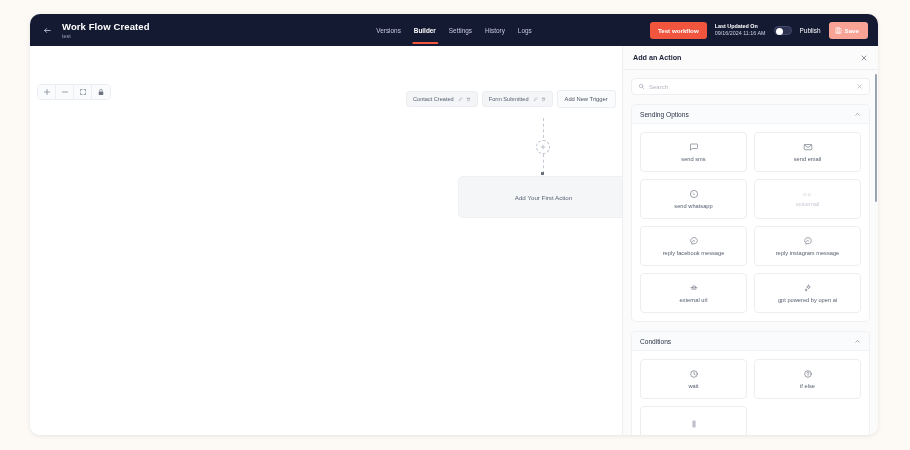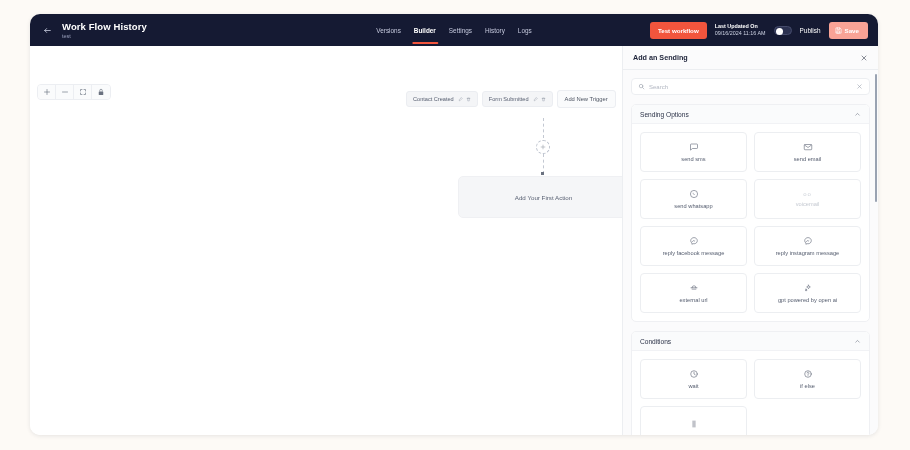--- a/index.html
+++ b/index.html
@@ -373,21 +373,21 @@
 <div class="app-card">
 
   <div class="topbar">
     <div class="back-btn">
       <svg width="9" height="9" viewBox="0 0 16 16" fill="none" stroke="currentColor" stroke-width="1.4" stroke-linecap="round" stroke-linejoin="round">
         <path d="M13 8H3"></path>
           <path d="M6.5 4.5L3 8l3.5 3.5"></path>
       </svg>
     </div>
     <div class="title-wrap">
-      <div class="wf-title">Work Flow History</div>
+      <div class="wf-title">Work Flow Created</div>
       <div class="wf-sub">test</div>
     </div>
 
     <div class="nav">
       <div class="nav-item">Versions</div>
       <div class="nav-item active">Builder</div>
       <div class="nav-item">Settings</div>
       <div class="nav-item">History</div>
       <div class="nav-item">Logs</div>
     </div>
@@ -487,21 +487,21 @@
         </div>
         <div class="conn-line2"></div>
         <div class="sq-dot"></div>
 
         <div class="action-box">Add Your First Action</div>
       </div>
     </div>
 
     <div class="panel">
       <div class="panel-head">
-        <div class="panel-title">Add an Sending</div>
+        <div class="panel-title">Add an Action</div>
         <div class="panel-close">
           <svg width="8" height="8" viewBox="0 0 16 16" fill="none" stroke="currentColor" stroke-width="1.3" stroke-linecap="round">
             <path d="M4 4l8 8M12 4l-8 8"></path>
           </svg>
         </div>
       </div>
 
       <div class="panel-scroll">
 
         <div class="search-box">

